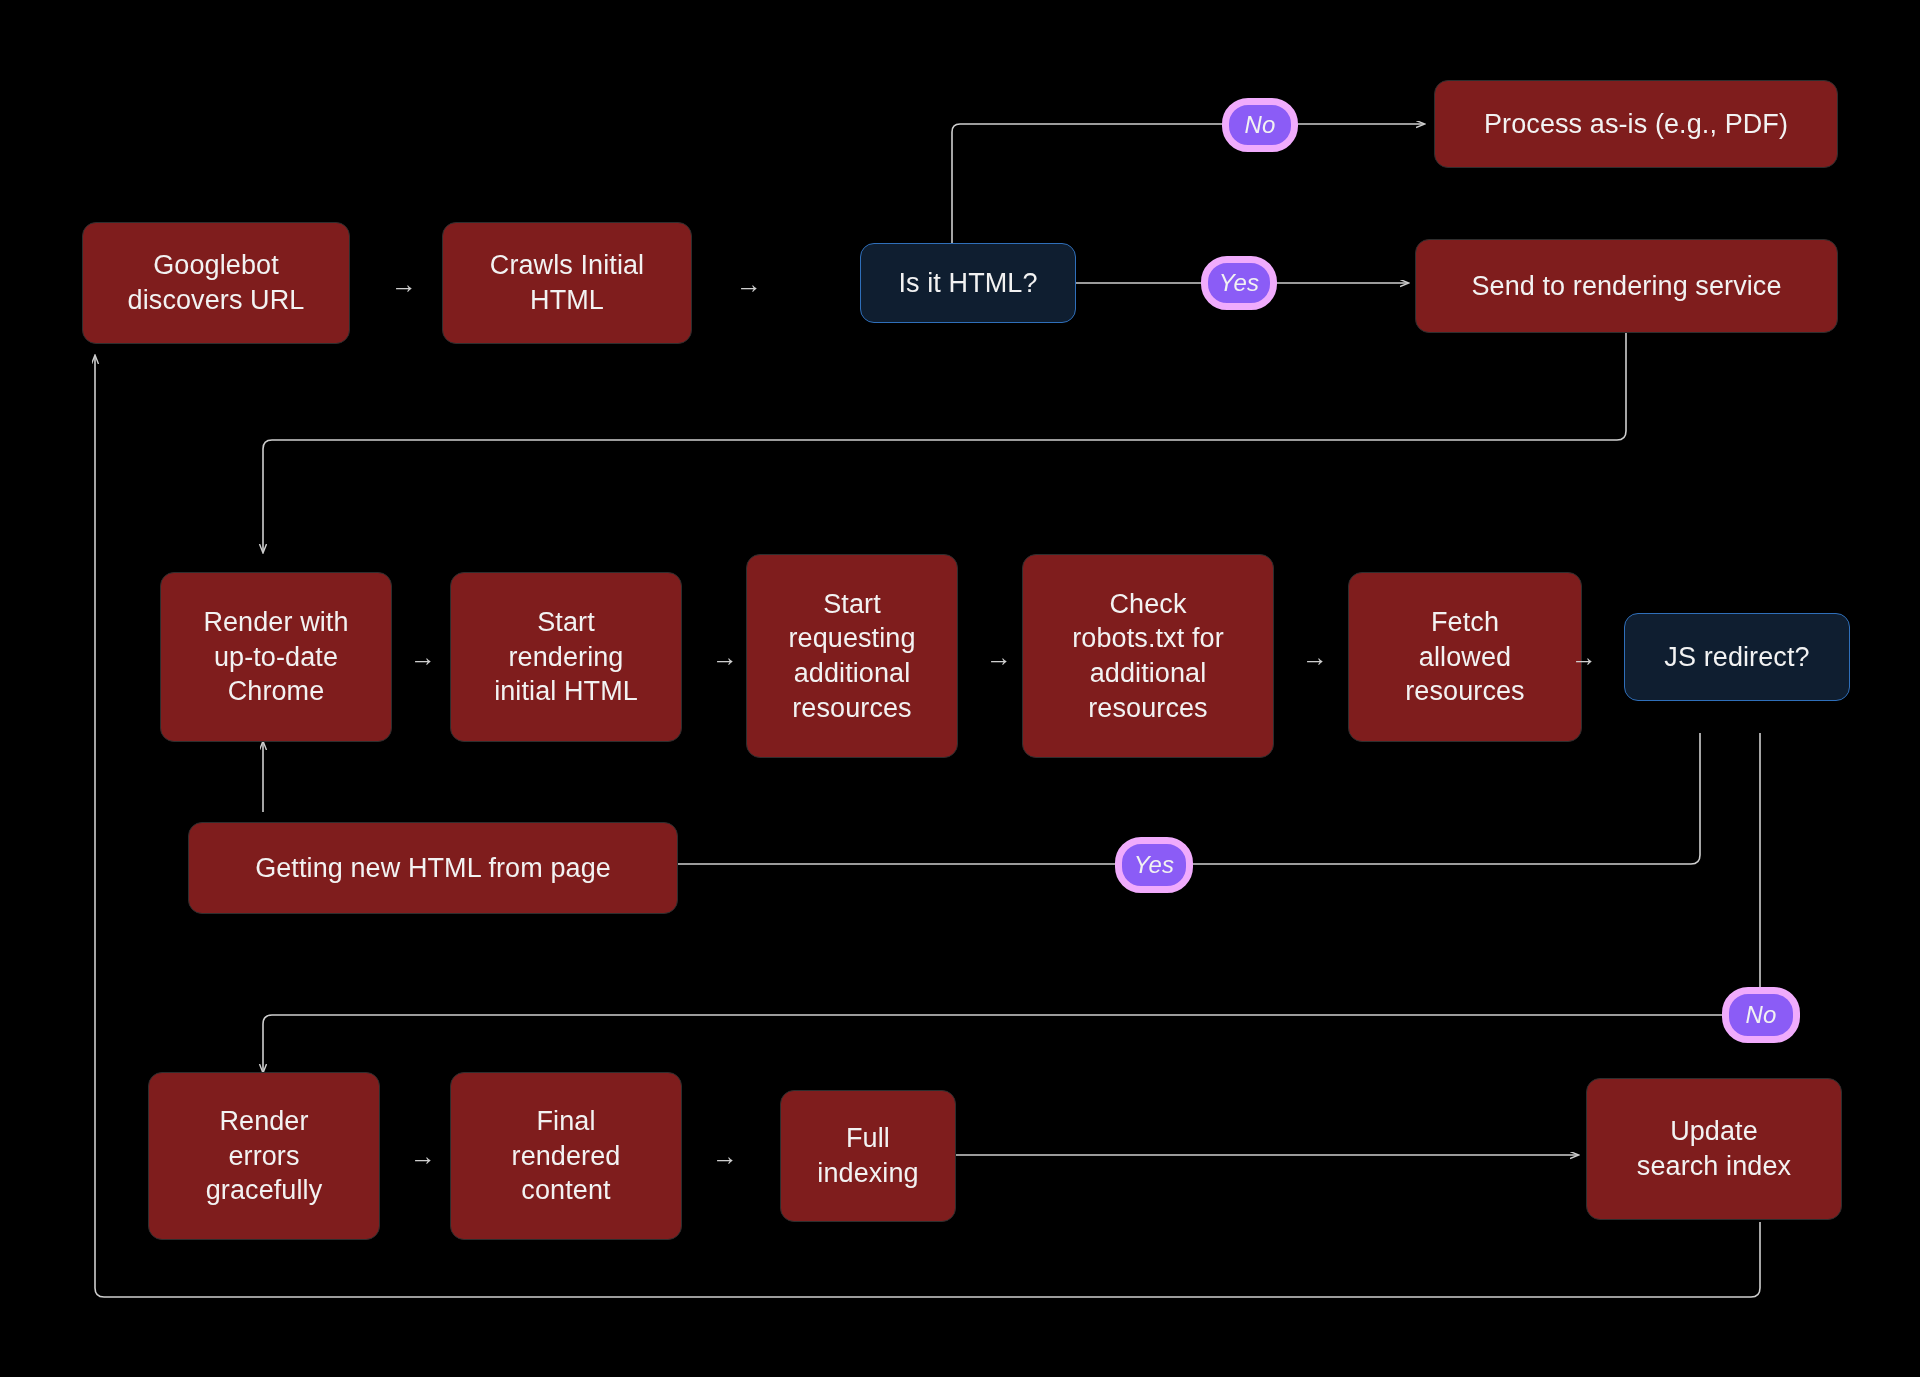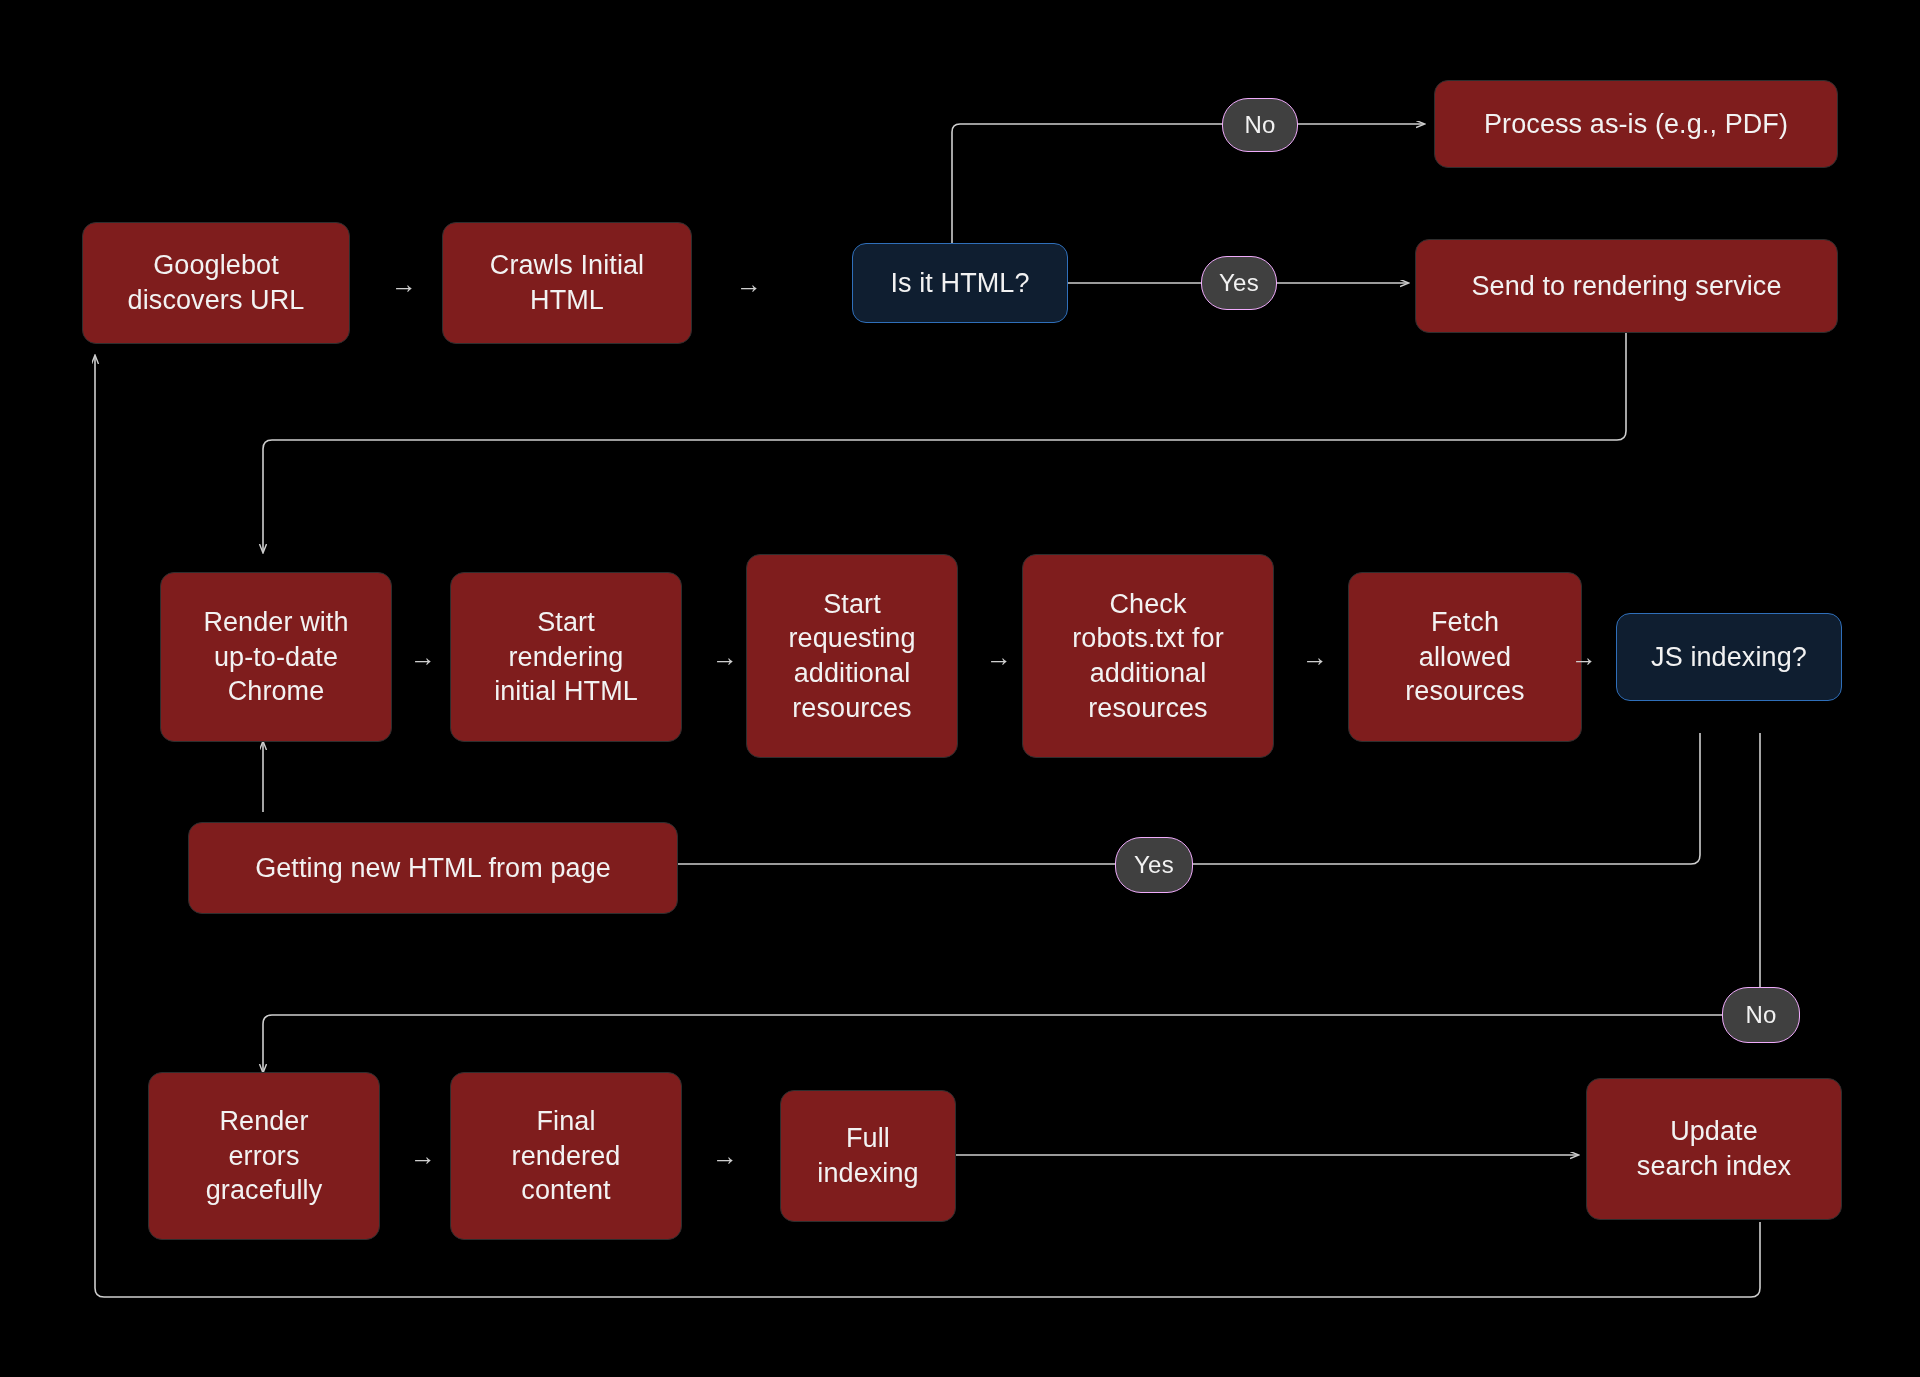--- a/index.html
+++ b/index.html
@@ -36,32 +36,34 @@
     color: #f2f2f2;
     font-size: 27px;
     line-height: 1.28;
     letter-spacing: 0.1px;
     padding: 6px 14px;
     white-space: pre-line;
   }
   .node.decision {
     background: #0f1e30;
     border: 1px solid #2f6fba;
+    margin-left: 8px;
   }
   .pill {
     position: absolute;
     display: flex;
     align-items: center;
     justify-content: center;
-    background: #404040;
-    border: 1px solid #f0abfc;
+    background: #8b5cf6;
+    border: 7px solid #f0abfc;
     border-radius: 26px;
     color: #f2f2f2;
     font-size: 24px;
     letter-spacing: 0.2px;
+    font-style: italic;
   }
   .inline-arrow {
     position: absolute;
     color: #cfcfcf;
     font-size: 26px;
     line-height: 1;
     display: flex;
     align-items: center;
     justify-content: center;
     user-select: none;
@@ -146,21 +148,21 @@
 resources</div>
 
   <span class="inline-arrow" style="left:1284px; top:641px; width:62px; height:32px;">→</span>
 
   <div class="node" style="left:1348px; top:572px; width:234px; height:170px;">Fetch
 allowed
 resources</div>
 
   <span class="inline-arrow" style="left:1556px; top:641px; width:56px; height:32px;">→</span>
 
-  <div class="node decision" style="left:1616px; top:613px; width:226px; height:88px;">JS indexing?</div>
+  <div class="node decision" style="left:1616px; top:613px; width:226px; height:88px;">JS redirect?</div>
 
   <div class="node" style="left:148px; top:822px; width:490px; height:92px;margin-left:40px;">Getting new HTML from page</div>
 
   <div class="pill" style="left:1115px; top:837px; width:78px; height:56px;">Yes</div>
 
   <div class="pill" style="left:1722px; top:987px; width:78px; height:56px;">No</div>
 
   <div class="node" style="left:148px; top:1072px; width:232px; height:168px;">Render
 errors
 gracefully</div>

